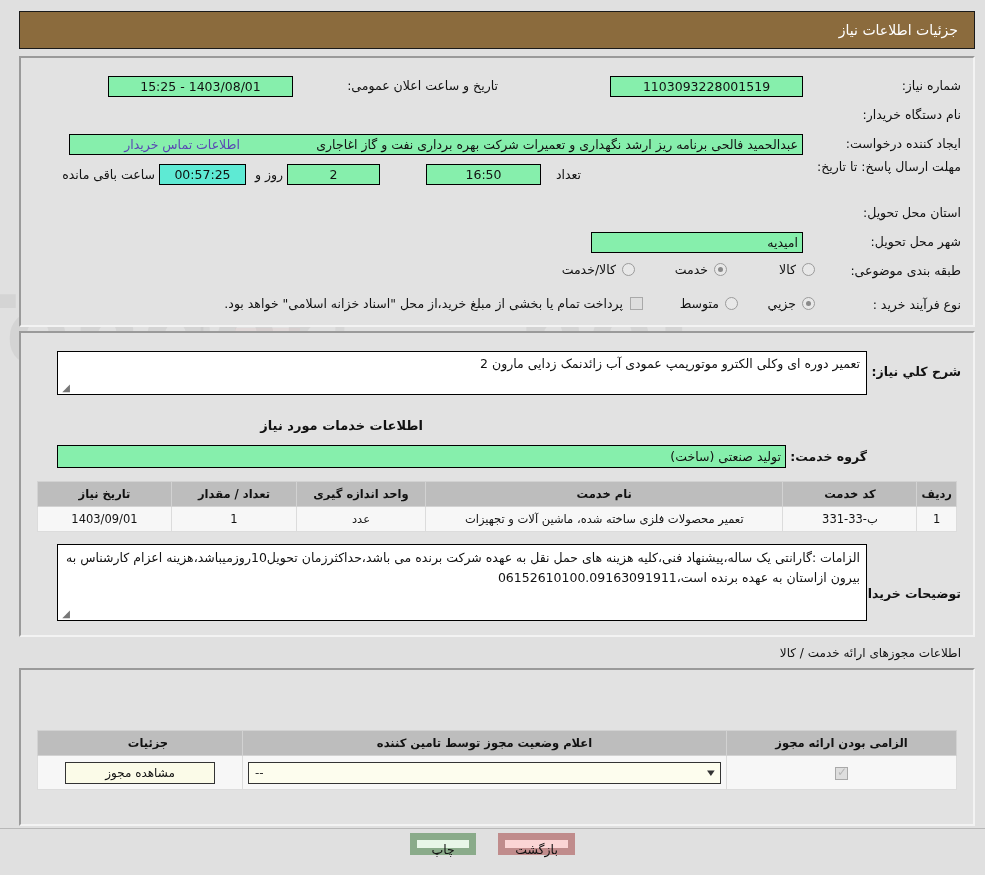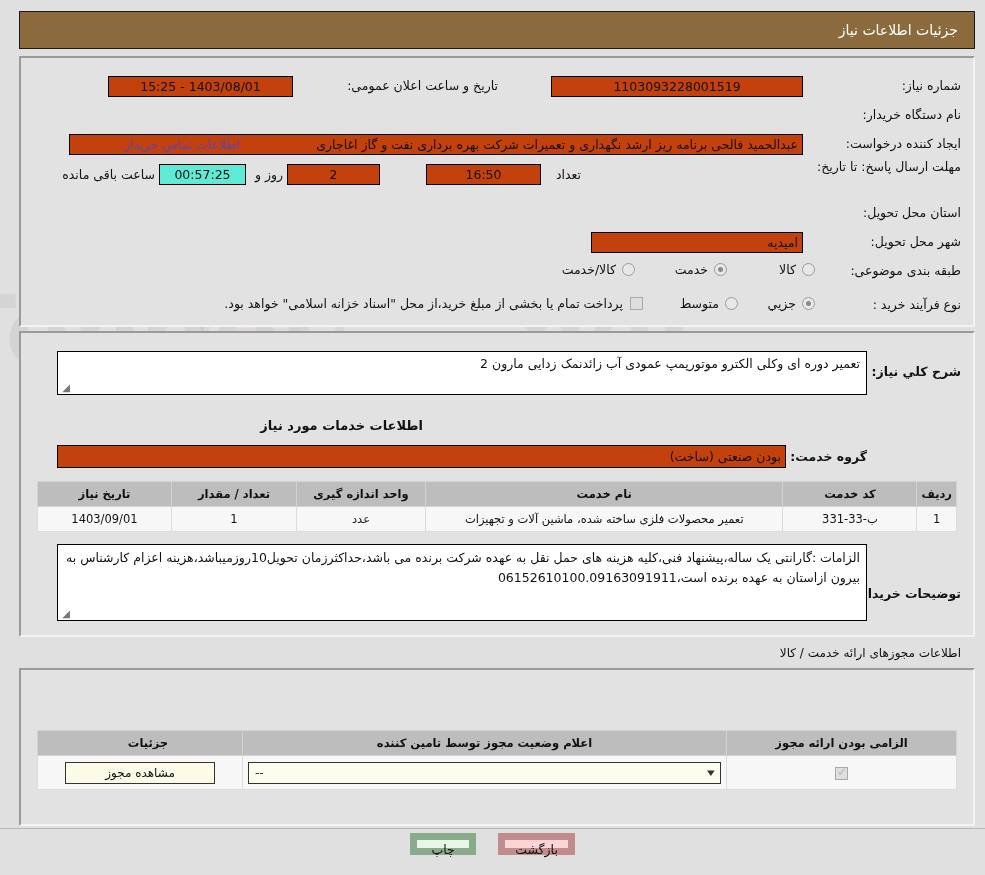--- a/index.html
+++ b/index.html
@@ -40,21 +40,21 @@
   }
   #panel-top { top: 56px; height: 271px; }
   #panel-mid { top: 331px; height: 306px; }
   #panel-bottom { top: 668px; height: 158px; }
 
   .row { position: absolute; display: flex; align-items: center; }
   .lbl { color: #111; font-size: 12.5px; white-space: nowrap; }
   .lbl.b { font-weight: bold; }
 
   .fld {
-    background: #c2410c; border: 1px solid #000000;
+    background: #86efac; border: 1px solid #000000;
     height: 21px; line-height: 19px;
     font-size: 12.5px; color: #111;
     padding: 0 4px; text-align: center; white-space: nowrap; overflow: hidden;
   }
   .fld.right { text-align: right; }
   .fld.timer { background: #5eead4; }
 
   .linktext { color: #5a47b4; font-size: 12.5px; white-space: nowrap; }
 
   
@@ -156,21 +156,21 @@
 
   <div class="titlebar">
     <span class="t">جزئیات اطلاعات نیاز</span>
   </div>
 
   <div class="panel" id="panel-top">
 
     <div class="row" style="right:12px; top:20px;">
       <span class="lbl">شماره نیاز:</span>
     </div>
-    <div class="fld" style="position:absolute; right:170px; top:18px; width:252px;">1103093228001519</div>
+    <div class="fld" style="position:absolute; right:170px; top:18px; width:193px;">1103093228001519</div>
 
     <div class="row" style="right:475px; top:20px;">
       <span class="lbl">تاریخ و ساعت اعلان عمومی:</span>
     </div>
     <div class="fld" style="position:absolute; right:680px; top:18px; width:185px;">1403/08/01 - 15:25</div>
 
     <div class="row" style="right:12px; top:49px;">
       <span class="lbl">نام دستگاه خریدار:</span>
     </div>
 
@@ -236,21 +236,21 @@
 
     <div class="lbl b" style="position:absolute; right:12px; top:31px;">شرح کلي نیاز:</div>
     <div class="ta" style="position:absolute; right:106px; top:18px; width:810px; height:44px;">
       <span>تعمیر دوره ای وکلی الکترو موتورپمپ عمودی آب زائدنمک زدایی مارون 2</span>
       <span class="grip">◢</span>
     </div>
 
     <div class="lbl b" style="position:absolute; right:550px; top:85px; font-size:13px;">اطلاعات خدمات مورد نیاز</div>
 
     <div class="lbl b" style="position:absolute; right:106px; top:116px;">گروه خدمت:</div>
-    <div class="fld right" style="position:absolute; right:187px; top:112px; width:729px; height:23px; line-height:21px;">بودن صنعتی (ساخت)</div>
+    <div class="fld right" style="position:absolute; right:187px; top:112px; width:729px; height:23px; line-height:21px;">تولید صنعتی (ساخت)</div>
 
     <div style="position:absolute; right:16px; top:148px; width:920px;">
       <table class="dt">
         <thead>
           <tr>
             <th style="width:36px;">ردیف</th>
             <th style="width:134px;">کد خدمت</th>
             <th>نام خدمت</th>
             <th style="width:129px;">واحد اندازه گیری</th>
             <th style="width:125px;">تعداد / مقدار</th>

